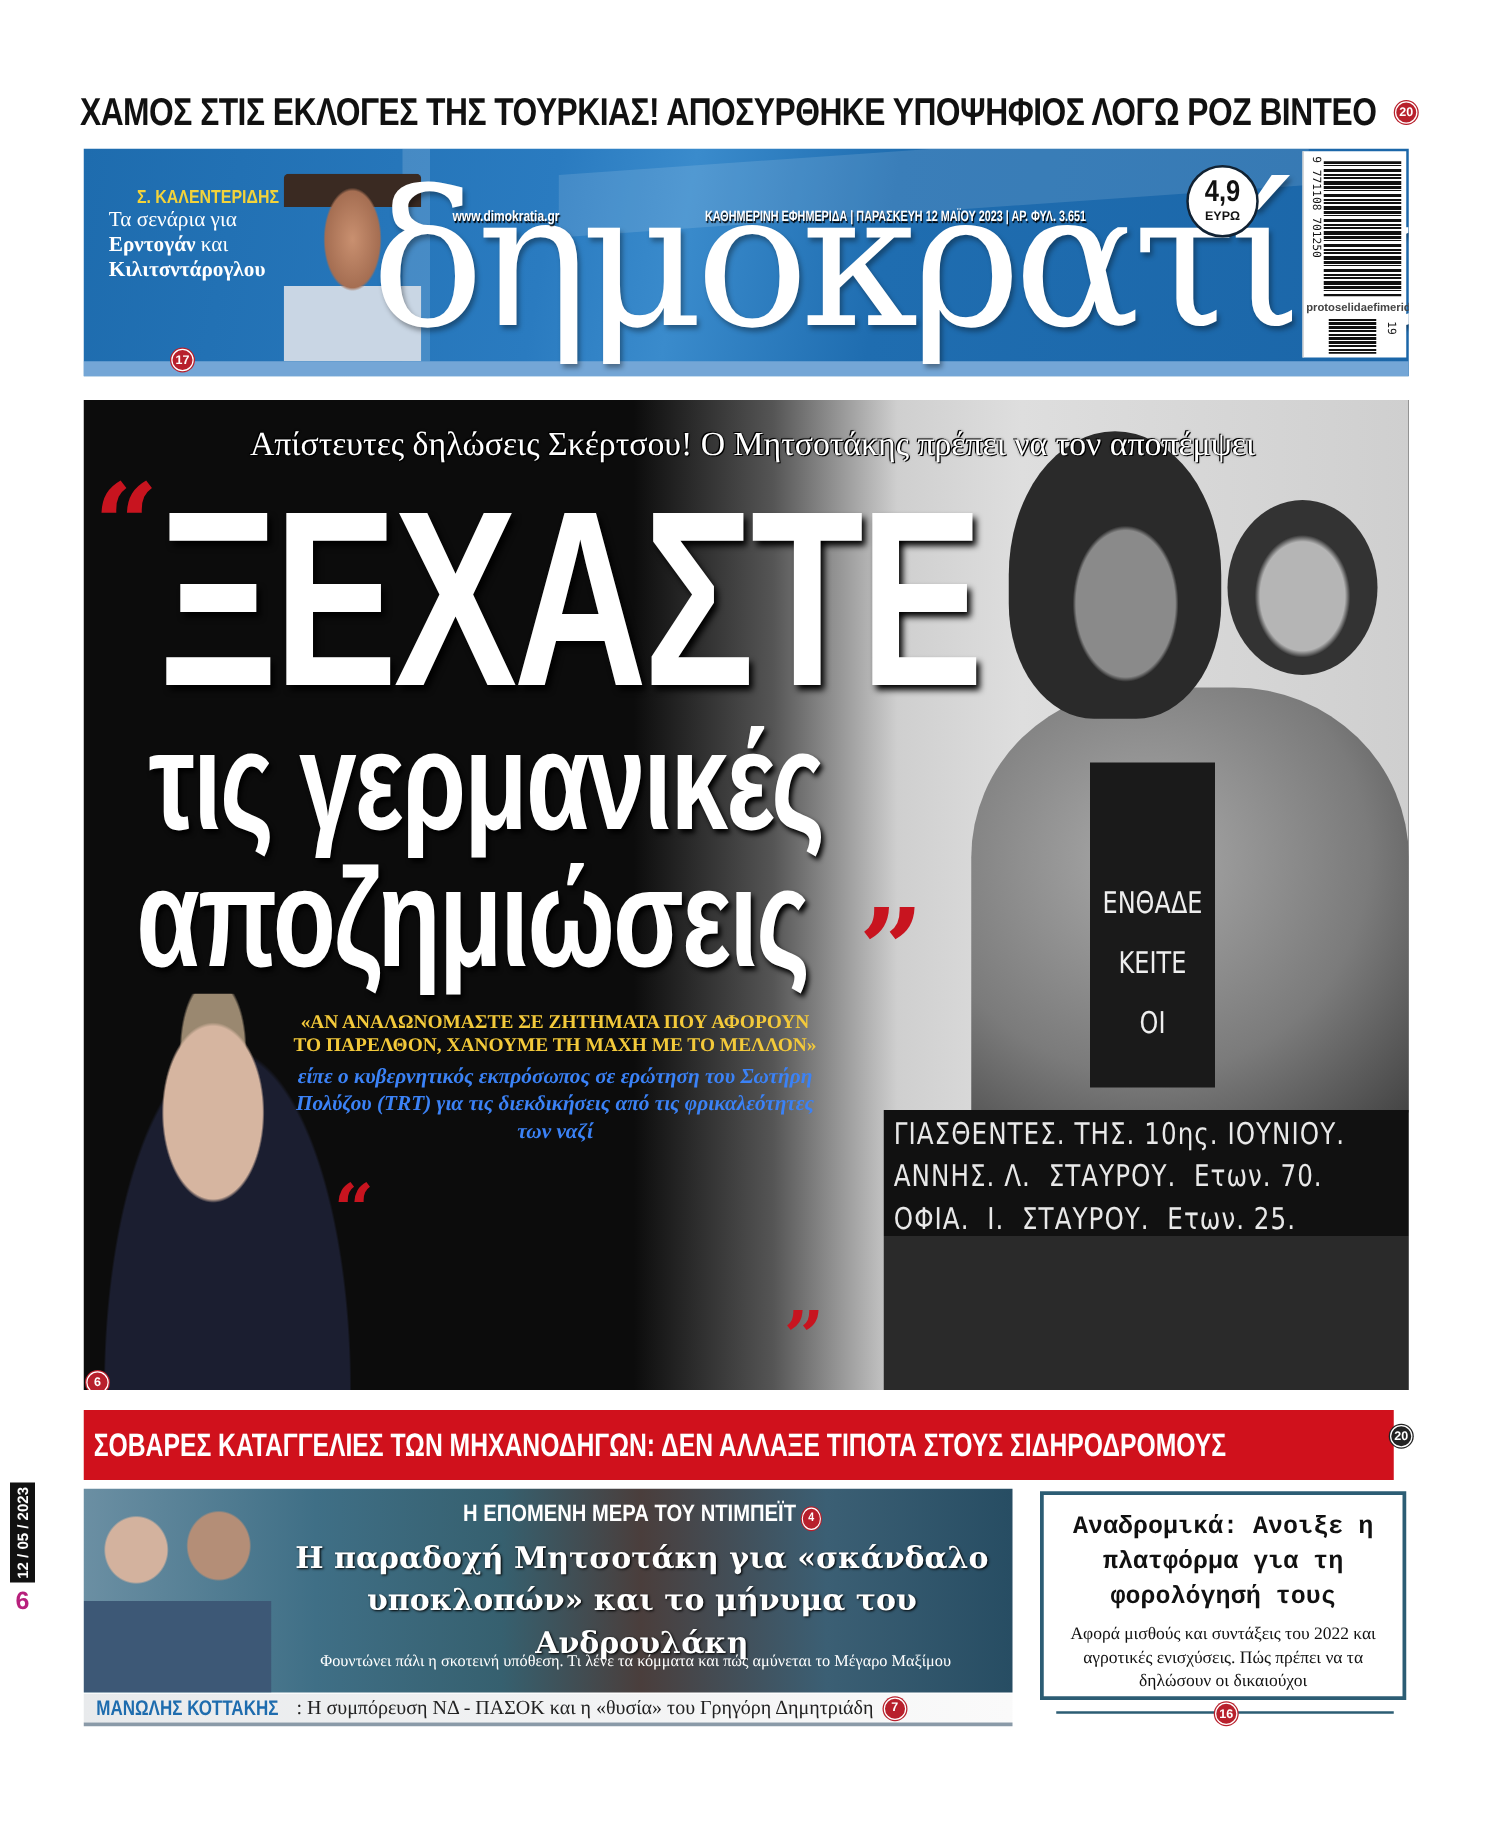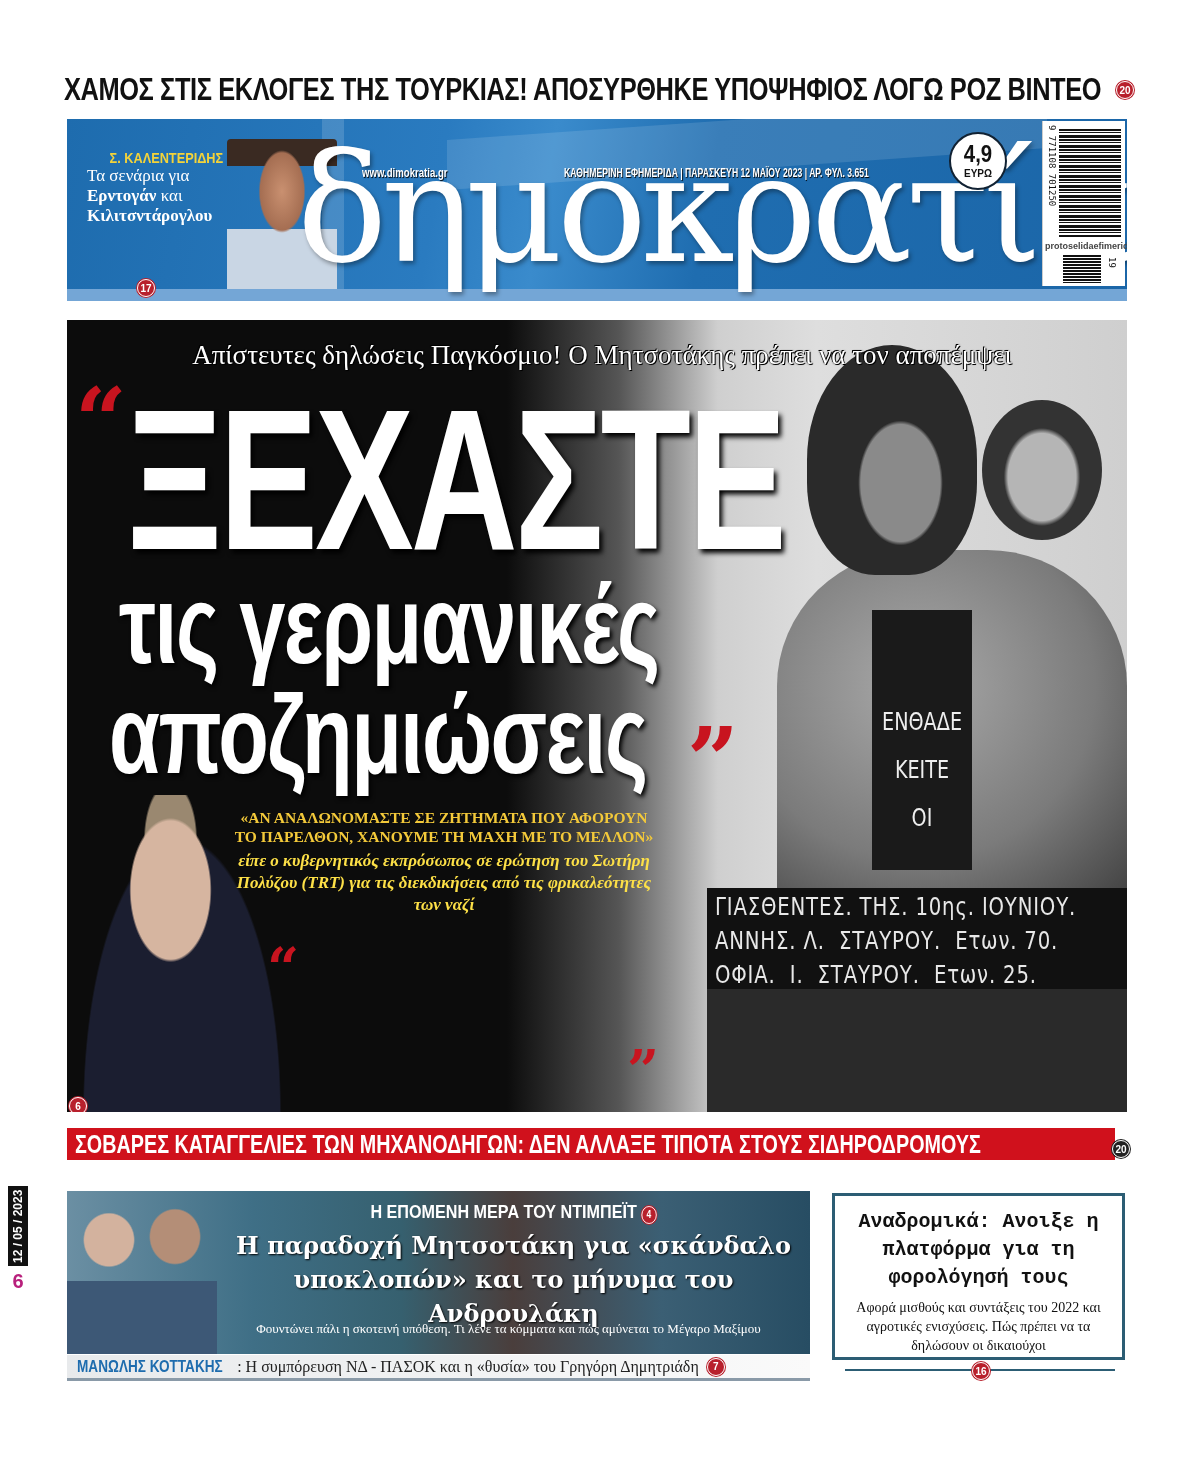--- a/index.html
+++ b/index.html
@@ -48,27 +48,27 @@
   .sign-big-text { left: 648px; top: 570px; width: 412px; color: #e8e8e8; font-size: 24px; line-height: 34px; font-family: "DejaVu Sans", sans-serif; white-space: pre; letter-spacing: 1px; transform: scaleX(0.82); transform-origin: left; }
   .kicker { left: 30px; top: 20px; width: 1010px; text-align: center; font-family: "Liberation Serif", serif; font-size: 27px; color: #fff; text-shadow: 0 0 2px #000, 1px 1px 0 #000, -1px -1px 0 #000; white-space: nowrap; }
   .quote-open { left: 8px; top: 55px; font-family: "DejaVu Serif", serif; font-size: 90px; color: #c8141f; line-height: 90px; font-weight: 700; }
   .big1 { left: 60px; top: 72px; font-family: "Liberation Sans", sans-serif; font-weight: 700; font-size: 200px; line-height: 175px; color: #fff; letter-spacing: -4px; transform: scaleX(0.74); transform-origin: left top; white-space: nowrap; text-shadow: 4px 4px 6px #000; }
   .big2 { left: 52px; top: 250px; font-family: "Liberation Sans", sans-serif; font-weight: 700; font-size: 112px; line-height: 110px; color: #fff; letter-spacing: -2px; transform: scaleX(0.74); transform-origin: left top; white-space: nowrap; text-shadow: 3px 3px 5px #000; }
   .big3 { left: 42px; top: 360px; font-family: "Liberation Sans", sans-serif; font-weight: 700; font-size: 112px; line-height: 110px; color: #fff; letter-spacing: -2px; transform: scaleX(0.74); transform-origin: left top; white-space: nowrap; text-shadow: 3px 3px 5px #000; }
   .quote-close { left: 620px; top: 395px; font-family: "DejaVu Serif", serif; font-size: 90px; color: #c8141f; line-height: 90px; font-weight: 700; }
   .speaker { left: 0; top: 475px; width: 230px; height: 317px; background: radial-gradient(ellipse at 45% 30%, #d6b5a0 0 22%, transparent 23%), radial-gradient(ellipse at 45% 14%, #9a8870 0 14%, transparent 15%), radial-gradient(ellipse at 50% 100%, #1b1e30 0 60%, transparent 61%); }
   .speaker-badge { left: 2px; top: 777px; }
   .pull-caps { left: 162px; top: 488px; width: 430px; text-align: center; font-family: "Liberation Serif", serif; font-weight: 700; font-size: 15.5px; color: #f3c93a; line-height: 19px; }
-  .pull-ital { left: 162px; top: 530px; width: 430px; text-align: center; font-family: "Liberation Serif", serif; font-weight: 700; font-style: italic; font-size: 17px; color: #fde047; line-height: 22px; }
+  .pull-ital { left: 162px; top: 530px; width: 430px; text-align: center; font-family: "Liberation Serif", serif; font-weight: 700; font-style: italic; font-size: 17px; color: #3b82f6; line-height: 22px; }
   .statement { left: 200px; top: 636px; width: 410px; text-align: center; font-family: "Liberation Serif", serif; font-size: 17px; color: #fff; line-height: 22px; }
   .sq-open { left: 200px; top: 620px; font-family: "DejaVu Serif", serif; font-size: 56px; color: #c8141f; font-weight: 700; line-height: 56px; }
   .sq-close { left: 560px; top: 722px; font-family: "DejaVu Serif", serif; font-size: 56px; color: #c8141f; font-weight: 700; line-height: 56px; }
 
   
-  .banner { left: 67px; top: 1128px; width: 1048px; height: 32px; background: #d0111c; display: flex; align-items: center; padding-left: 8px; }
+  .banner { left: 67px; top: 1128px; width: 1048px; height: 56px; background: #d0111c; display: flex; align-items: center; padding-left: 8px; }
   .banner-text { font-weight: 700; font-size: 26px; color: #fff; transform: scaleX(0.76); transform-origin: left; white-space: nowrap; }
   .banner-badge { left: 1112px; top: 1140px; }
 
   
   .side-date { left: 8px; top: 1186px; width: 20px; height: 80px; background: #111; color: #fff; font-size: 12px; font-weight: 700; writing-mode: vertical-rl; transform: rotate(180deg); text-align: center; line-height: 20px; }
   .side-page { left: 8px; top: 1270px; width: 20px; font-size: 20px; font-weight: 700; color: #b8207c; text-align: center; }
 
   
   .bottom { left: 67px; top: 1191px; width: 743px; height: 163px; background: linear-gradient(90deg, #6b8fa3 0%, #3f6f86 25%, #36606f 45%, #4a3e3c 60%, #3b5f74 80%, #274d63 100%); overflow: hidden; }
   .bottom-photo { left: 0; top: 0; width: 150px; height: 163px; background: radial-gradient(ellipse at 28% 30%, #d3b29e 0 16%, transparent 17%), radial-gradient(ellipse at 72% 28%, #b48e77 0 16%, transparent 17%), linear-gradient(180deg, transparent 55%, #3d5876 55%); }
@@ -133,21 +133,21 @@
   <div class="abs photo-child-head"></div>
   <div class="abs sign-small"></div>
   <div class="abs sign-small-text" style="white-space:pre;">ΕΝΘΑΔΕ
 ΚΕΙΤΕ
 ΟΙ</div>
   <div class="abs sign-big"></div>
   <div class="abs sign-big-text">ΓΙΑΣΘΕΝΤΕΣ. ΤΗΣ. 10ης. ΙΟΥΝΙΟΥ.
 ΑΝΝΗΣ. Λ.  ΣΤΑΥΡΟΥ.  Ετων. 70.
 ΟΦΙΑ.  Ι.  ΣΤΑΥΡΟΥ.  Ετων. 25.</div>
 
-  <div class="abs kicker">Απίστευτες δηλώσεις Παγκόσμιο! Ο Μητσοτάκης πρέπει να τον αποπέμψει</div>
+  <div class="abs kicker">Απίστευτες δηλώσεις Σκέρτσου! Ο Μητσοτάκης πρέπει να τον αποπέμψει</div>
   <div class="abs quote-open">“</div>
   <div class="abs big1">ΞΕΧΑΣΤΕ</div>
   <div class="abs big2">τις γερμανικές</div>
   <div class="abs big3">αποζημιώσεις</div>
   <div class="abs quote-close">”</div>
 
   <div class="abs speaker"></div>
   <span class="abs pg-badge speaker-badge">6</span>
 
   <div class="abs pull-caps">«ΑΝ ΑΝΑΛΩΝΟΜΑΣΤΕ ΣΕ ΖΗΤΗΜΑΤΑ ΠΟΥ ΑΦΟΡΟΥΝ ΤΟ ΠΑΡΕΛΘΟΝ, ΧΑΝΟΥΜΕ ΤΗ ΜΑΧΗ ΜΕ ΤΟ ΜΕΛΛΟΝ»</div>

